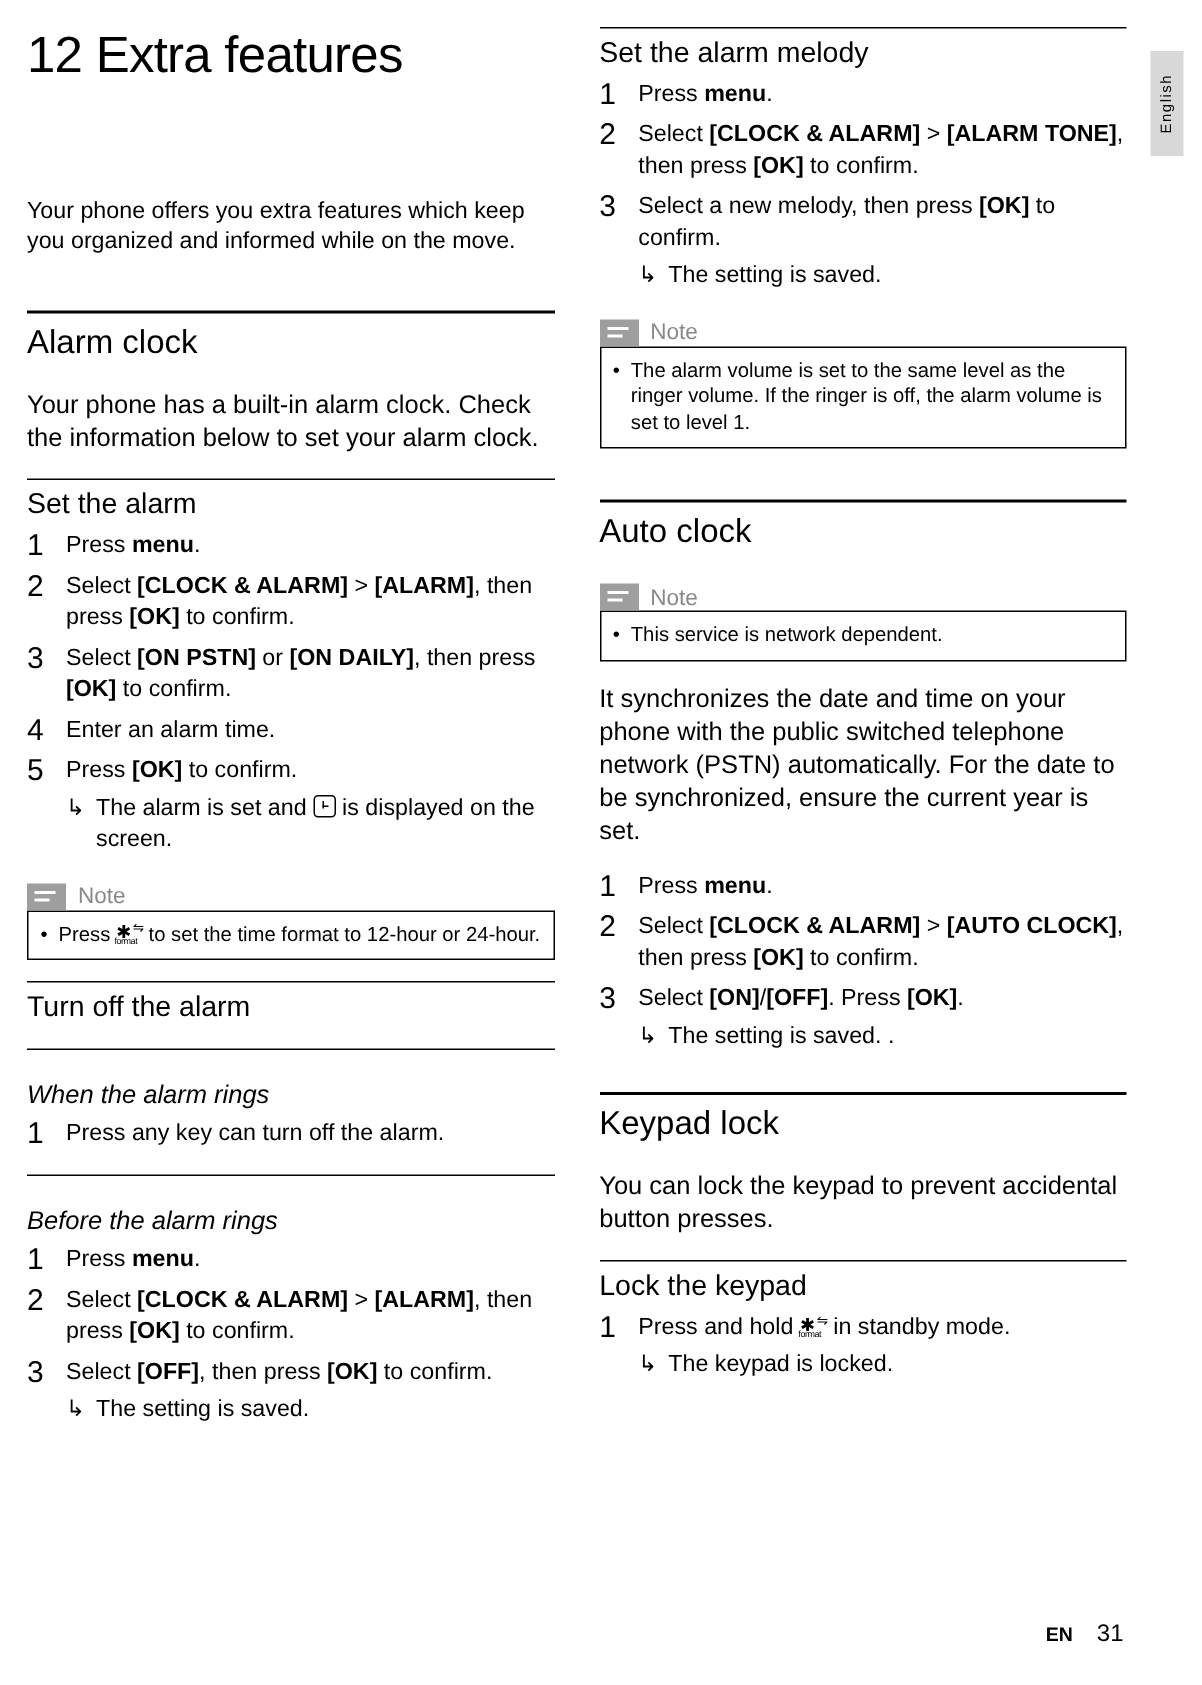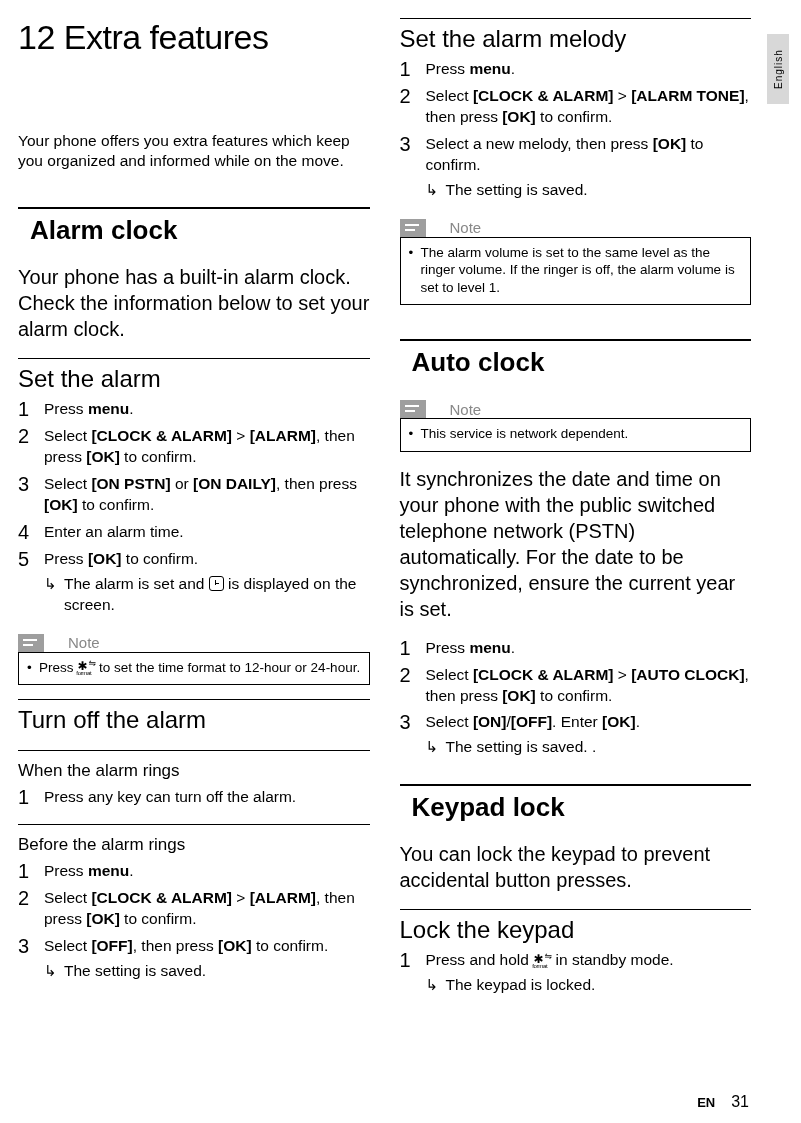--- a/index.html
+++ b/index.html
@@ -63,38 +63,39 @@
     border: none;
     border-top: 2px solid #000;
     margin: 0 0 4px 0;
   }
   hr.thin {
     border: none;
     border-top: 1px solid #000;
     margin: 0 0 2px 0;
   }
   h2.section {
-    font-size: 26px;
-    font-weight: 700;
-    margin: 2px 0 18px 12px;
+    font-size: 22px;
+    font-weight: 400;
+    margin: 2px 0 18px 0;
   }
   .body {
-    font-size: 20px;
+    font-size: 17px;
     line-height: 1.3;
     margin-bottom: 16px;
   }
   h3.sub {
-    font-size: 24px;
+    font-size: 19px;
     font-weight: 300;
     margin: 4px 0 6px 0;
   }
   h4.subsub {
     font-size: 17px;
     font-weight: 300;
-    margin: 8px 0 6px 0;
+    margin: 18px 0 6px 0;
+    font-style: italic;
   }
   .steps {
     margin: 0;
     padding: 0;
     list-style: none;
     font-size: 15.5px;
   }
   .steps > li {
     display: flex;
     margin-bottom: 6px;
@@ -122,21 +123,21 @@
     font-size: 15px;
   }
   .result .rtxt { flex: 1; }
 
   .note-box {
     margin: 12px 0 14px 0;
   }
   .note-head {
     display: flex;
     align-items: center;
-    gap: 24px;
+    gap: 8px;
     margin-bottom: 0;
   }
   .note-icon {
     width: 26px;
     height: 18px;
     background: #9e9e9e;
     position: relative;
     flex-shrink: 0;
   }
   .note-icon::before, .note-icon::after {
@@ -206,21 +207,21 @@
   .icon-alarm::after {
     content:"";
     position:absolute;
     top:6px; left:5px;
     width:4px; height:1.5px;
     background:#000;
   }
 
   .footer {
     position: absolute;
-    bottom: 12px;
+    bottom: 24px;
     right: 52px;
     font-size: 14px;
     display: flex;
     gap: 16px;
     align-items: baseline;
   }
   .footer .en { font-weight: 600; font-size: 13px; }
   .footer .pg { font-size: 16px; }
 
   .spacer-sm { height: 10px; }
@@ -382,21 +383,21 @@
         <li>
             <span class="num">1</span>
           <span class="txt"><span>Press </span><span class="bold">menu</span><span>.</span></span>
           </li>
         <li>
             <span class="num">2</span>
           <span class="txt"><span>Select </span><span class="bold">[CLOCK &amp; ALARM]</span><span> &gt; </span><span class="bold">[AUTO CLOCK]</span><span>, then press </span><span class="bold">[OK]</span><span> to confirm.</span></span>
           </li>
         <li>
             <span class="num">3</span>
-          <span class="txt"><span>Select </span><span class="bold">[ON]</span><span>/</span><span class="bold">[OFF]</span><span>. Enter </span><span class="bold">[OK]</span><span>.</span>
+          <span class="txt"><span>Select </span><span class="bold">[ON]</span><span>/</span><span class="bold">[OFF]</span><span>. Press </span><span class="bold">[OK]</span><span>.</span>
             <div class="result">
                 <span class="arrow">↳</span>
                 <span class="rtxt">The setting is saved. .</span>
               </div>
           </span>
           </li>
       </ol>
 
       <div class="spacer-md"></div>
       <hr class="thick">

